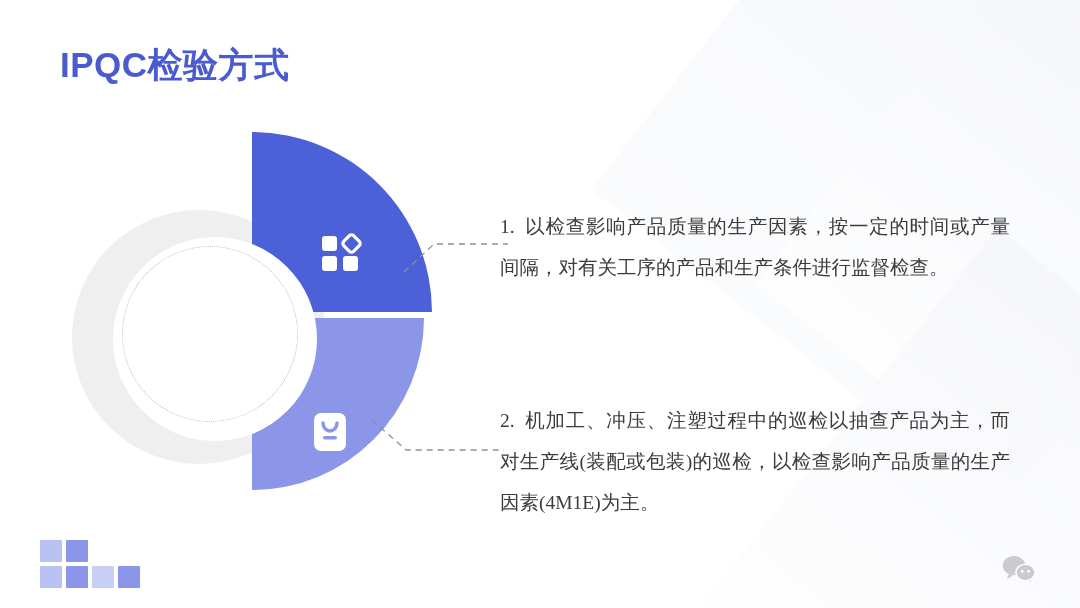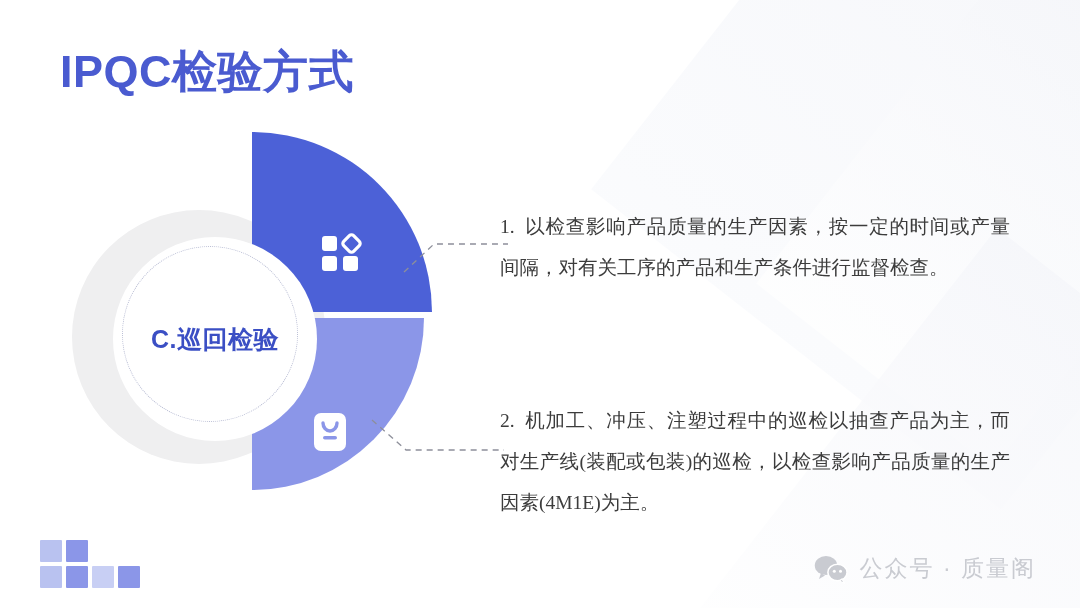--- a/index.html
+++ b/index.html
@@ -48,21 +48,21 @@
     background: linear-gradient(180deg, #f5f6fa 0%, #ffffff 100%);
     transform: rotate(38deg);
     opacity: .8;
   }
 
   
   .title {
     position: absolute;
     left: 60px;
     top: 42px;
-    font-size: 45px;
+    font-size: 35px;
     font-weight: bold;
     letter-spacing: .5px;
     color: #4a5bd0;
     white-space: nowrap;
   }
 
   
   .diagram {
     position: absolute;
     left: 72px;
@@ -205,21 +205,20 @@
 
   <div class="diagram">
 
     <div class="gray-circle" style="background: rgb(239, 239, 240);"></div>
 
     <div class="wedge-top" style="background: rgb(76, 97, 215);"></div>
     <div class="wedge-bottom" style="background: rgb(139, 150, 232);"></div>
 
     <div class="white-circle"></div>
     <div class="dashed-circle"></div>
-    <div class="center-label" style="color: rgb(59, 79, 196);">C.巡回检验</div>
 
     <svg class="wedge-icon icon-top" viewBox="0 0 44 44">
       <rect x="2" y="4" width="15" height="15" rx="3" fill="#ffffff"></rect>
       <rect x="2" y="24" width="15" height="15" rx="3" fill="#ffffff"></rect>
       <rect x="23" y="24" width="15" height="15" rx="3" fill="#ffffff"></rect>
       <rect x="24.5" y="4.5" width="14" height="14" rx="3" fill="none" stroke="#ffffff" stroke-width="3.2" transform="rotate(45 31.5 11.5)"></rect>
     </svg>
 
     <svg class="wedge-icon icon-bottom" viewBox="0 0 44 44">
       <rect x="6" y="3" width="32" height="38" rx="7" fill="#ffffff"></rect>
@@ -255,16 +254,15 @@
 
   <div class="watermark" style="color: rgb(201, 203, 209);">
     <svg class="wechat-icon" viewBox="0 0 34 30">
       <ellipse cx="12" cy="11.5" rx="11.2" ry="9.6" fill="#c9cbd1"></ellipse>
       <path d="M7 19 L5 25 L11 21.5 Z" fill="#c9cbd1"></path>
       <ellipse cx="23.5" cy="18.5" rx="9.6" ry="8.2" fill="#c9cbd1" stroke="#ffffff" stroke-width="1.6"></ellipse>
       <path d="M28 25 L30.5 29.5 L25.5 27 Z" fill="#c9cbd1" stroke="#ffffff" stroke-width="1.2"></path>
       <circle cx="20.3" cy="17.2" r="1.5" fill="#ffffff"></circle>
       <circle cx="26.5" cy="17.2" r="1.5" fill="#ffffff"></circle>
     </svg>
-    <span>公众号 · 质量阁</span>
   </div>
 
 </div>
 
 </body></html>

